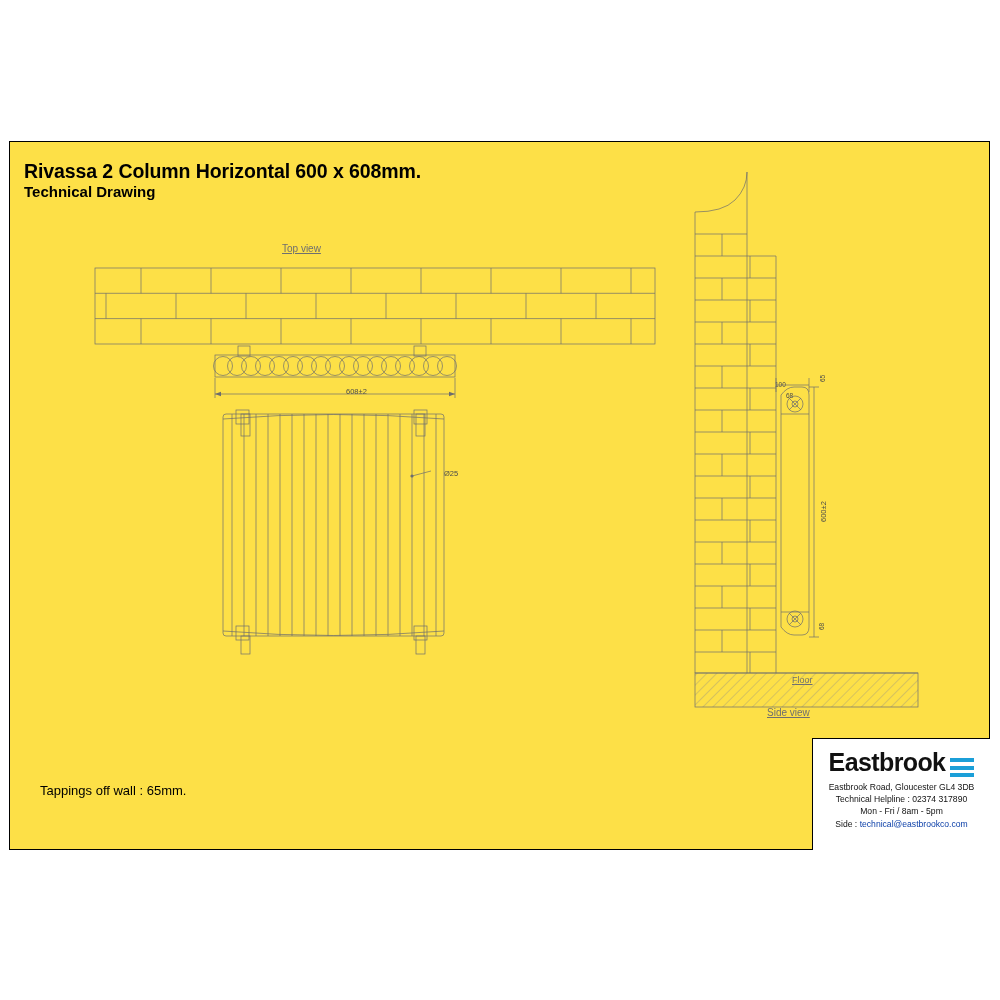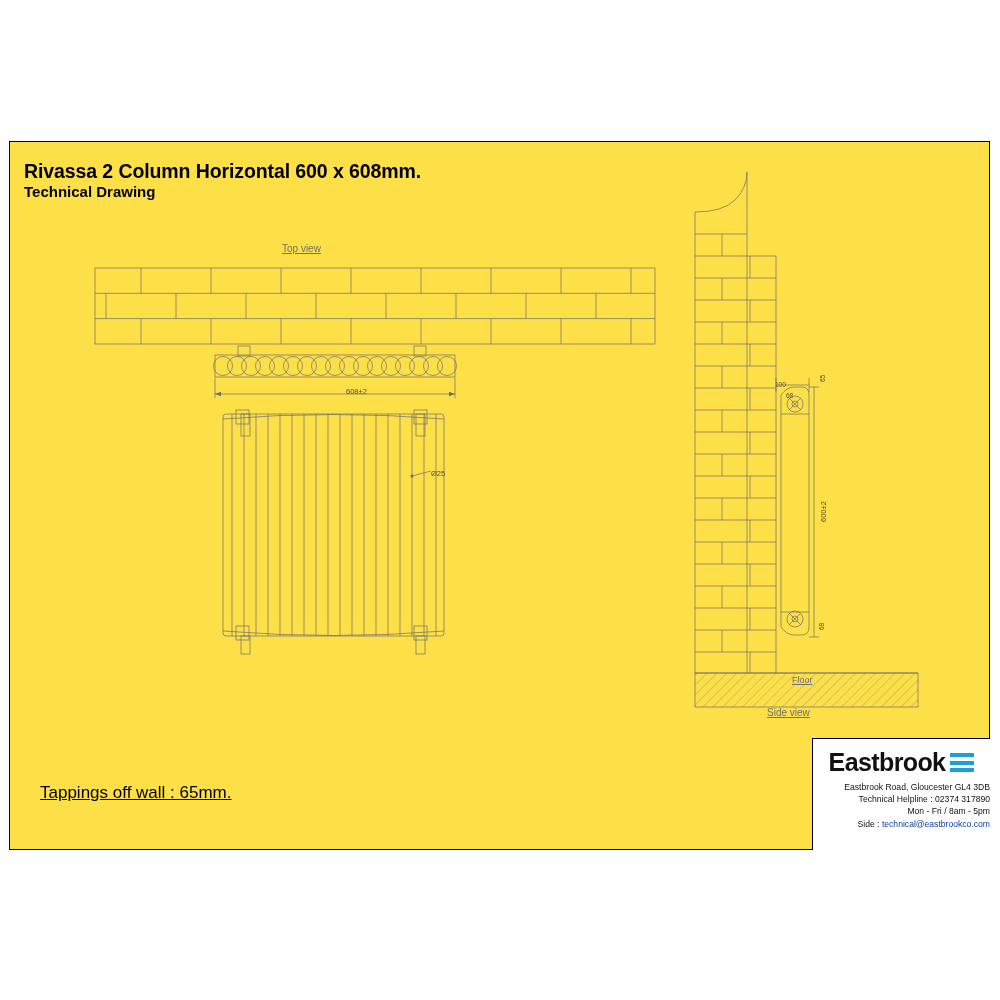--- a/index.html
+++ b/index.html
@@ -44,22 +44,21 @@
   #sub-title {
     font-size: 15px;
     font-weight: bold;
     margin-top: 1px;
   }
 
   #tappings-note {
     position: absolute;
     left: 30px;
     top: 641px;
-    font-size: 17px;
-    text-decoration: underline;
+    font-size: 13px;
   }
 
   
   .lbl {
     position: absolute;
     font-size: 10px;
     color: #6f6f6f;
     white-space: nowrap;
     text-decoration: underline;
   }
@@ -81,21 +80,21 @@
     top: 596px;
     width: 178px;
     height: 112px;
     border-left: 1px solid #000;
     border-top: 1px solid #000;
     box-sizing: border-box;
     background: #fff;
   }
   #logo-row {
     display: flex;
-    align-items: center;
+    align-items: flex-end;
     justify-content: center;
     padding-top: 9px;
   }
   #logo-text {
     font-size: 25px;
     font-weight: bold;
     letter-spacing: -0.6px;
     color: #111;
   }
   #logo-mark {
@@ -108,21 +107,21 @@
   }
   #logo-mark i {
     display: block;
     height: 4px;
     background: #1b9fd8;
   }
   #logo-mark i:nth-child(1) { width: 100%; }
   #logo-mark i:nth-child(2) { width: 100%; }
   #logo-mark i:nth-child(3) { width: 100%; }
   .addr {
-    text-align: right;
+    text-align: center;
     font-size: 8.6px;
     line-height: 1.42;
     margin-top: 4px;
     color: #111;
   }
   .addr .email { color: #0b3fa8; }
 
   svg { display: block; }
 </style>
 </head>
@@ -135,21 +134,21 @@
     <div id="sub-title">Technical Drawing</div>
   </div>
 
   <div id="tappings-note">Tappings off wall : 65mm.</div>
 
   <div class="lbl" style="left:272px; top:101px;">Top view</div>
   <div class="lbl" style="left:741px; top:565px;margin-left:16px;">Side view</div>
   <div class="lbl" style="left:782px; top:533px; font-size:9px;">Floor</div>
 
   <div class="dim" style="left:336px; top:245px; font-size:7.5px;">608±2</div>
-  <div class="dim" style="left:421px; top:327px; font-size:7.5px;">Ø25</div>
+  <div class="dim" style="left:434px; top:327px; font-size:7.5px;">Ø25</div>
 
   <div class="dim" style="left:765px; top:239px;">100</div>
   <div class="dim" style="left:776px; top:250px;">68</div>
   <div class="dim dim-v" style="left:809px; top:240px;">65</div>
   <div class="dim dim-v" style="left:809px; top:380px; font-size:7.5px;">600±2</div>
   <div class="dim dim-v" style="left:808px; top:488px;">68</div>
 
   <svg width="981" height="709" viewBox="0 0 981 709" style="position:absolute; left:0; top:0;">
 
     <defs>

